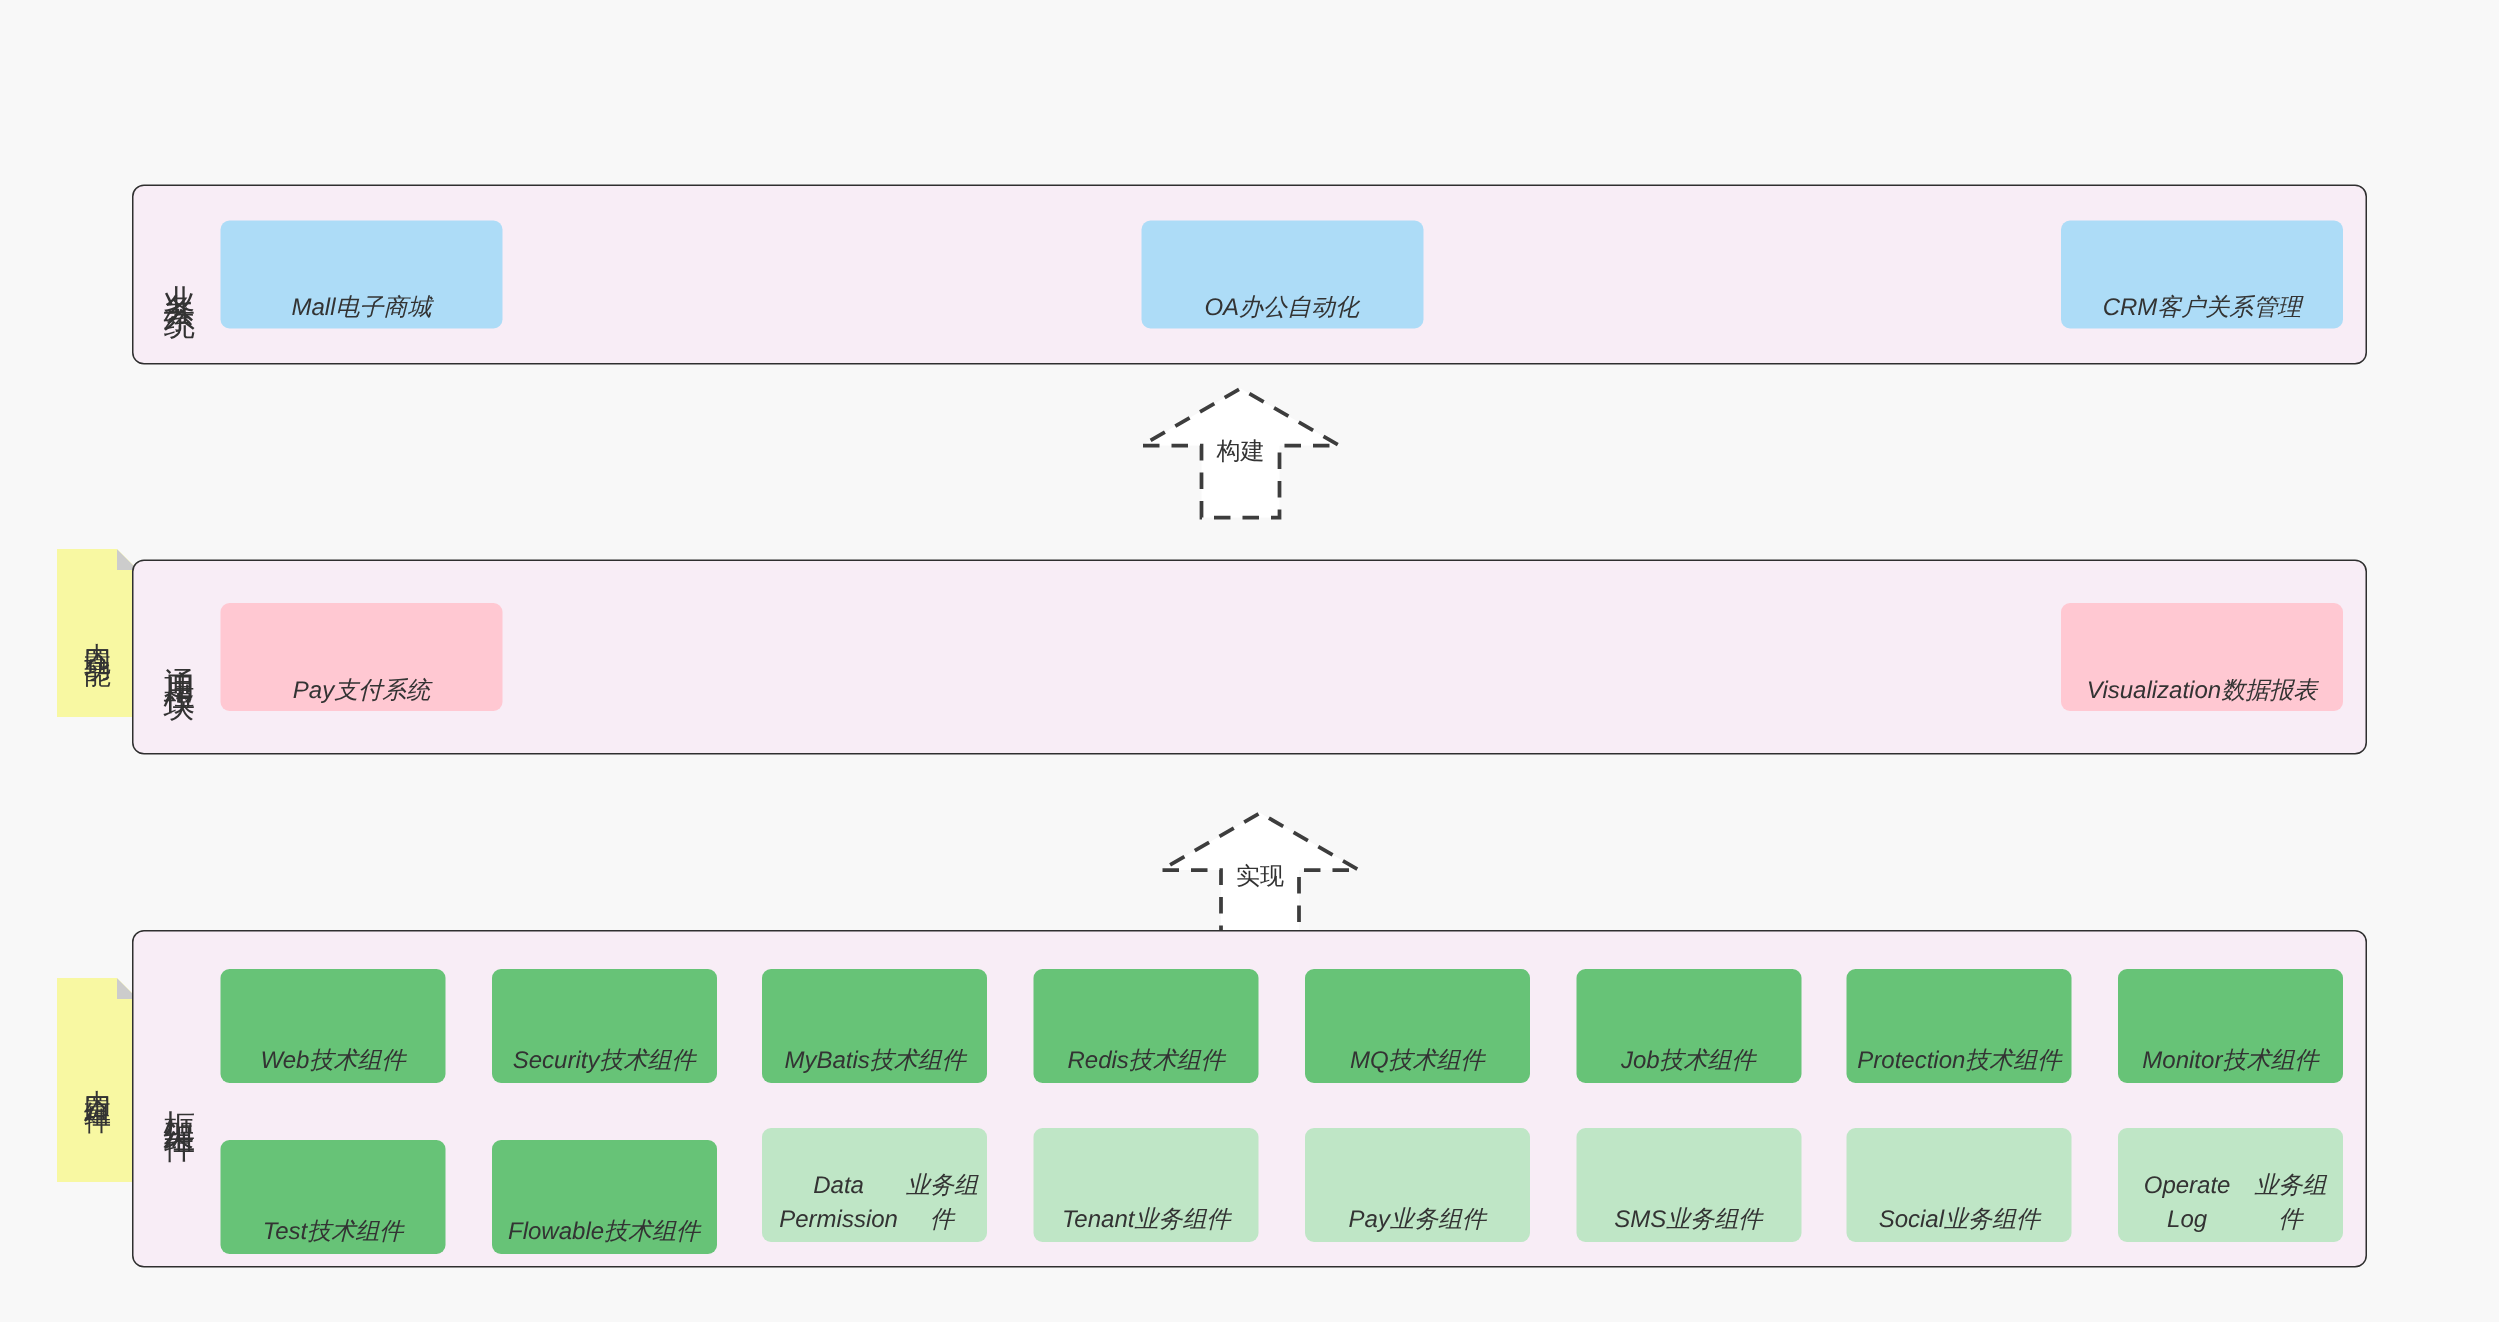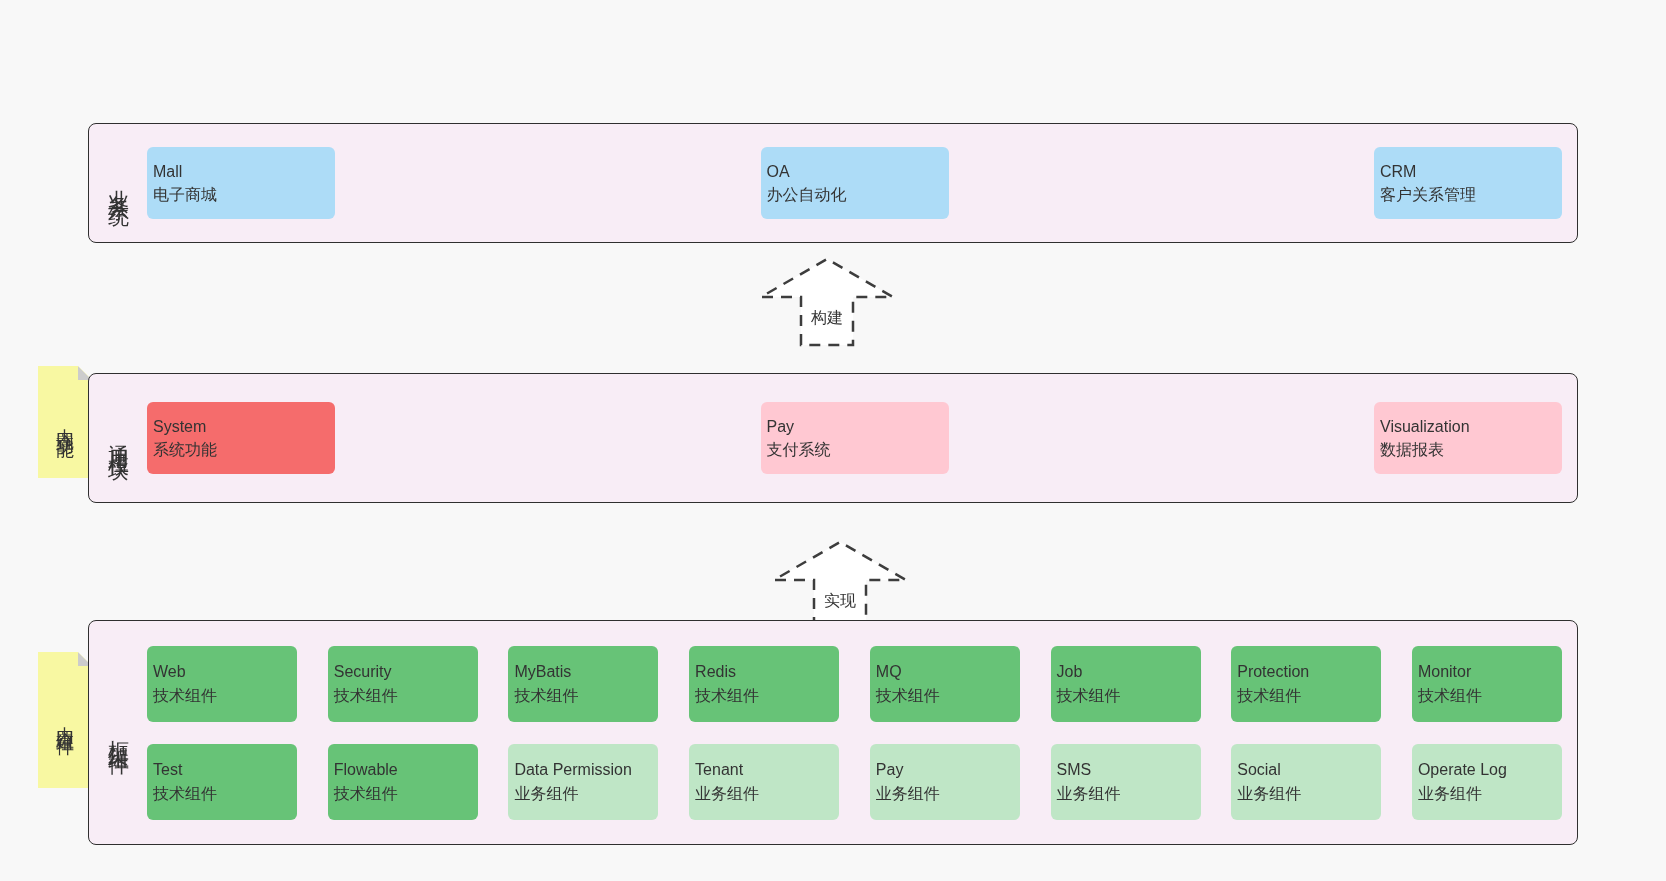--- a/index.html
+++ b/index.html
@@ -22,39 +22,39 @@
   #layer-components{top:620px;height:225px;}
   .layer-label{
     writing-mode:vertical-lr;text-orientation:upright;
     font-size:21px;letter-spacing:5px;line-height:1;
     color:#333;flex:0 0 auto;margin-right:14px;width:28px;
     display:flex;align-items:center;justify-content:center;
   }
   .boxes{flex:1;display:flex;justify-content:space-between;align-items:center;}
   .rows{flex:1;display:flex;flex-direction:column;gap:22px;justify-content:center;}
   .box{
-    border-radius:6px;display:flex;flex-direction:column;
-    align-items:flex-start;justify-content:center;
+    border-radius:6px;display:flex;flex-direction:row;
+    align-items:flex-end;justify-content:center;
     text-align:center;line-height:1.45;font-size:16px;
-    padding:2px 6px;box-sizing:border-box;
+    padding:2px 6px;box-sizing:border-box;font-style:italic;
   }
   .boxes-6 .box{width:188px;height:72px;}
   .boxes-8 .box{width:150px;height:76px;}
   .box.blue{background:var(--c-blue,#addcf7);}
   .box.red{background:var(--c-red,#f56c6c);}
   .box.pink{background:var(--c-pink,#ffc8d2);}
-  .box.green{background:var(--c-green,#67c377);}
+  .box.green{background:var(--c-green,#67c377);margin-top:16px;}
   .box.lightgreen{background:var(--c-lightgreen,#bfe6c6);}
   .arrow{position:absolute;width:140px;height:92px;z-index:1;}
   #arrow-build{left:757px;top:255px;}
   #arrow-implement{left:770px;top:538px;}
   .arrow svg{display:block;width:100%;height:100%;}
   .arrow .arrow-label{
     position:absolute;left:50%;top:36px;transform:translateX(-50%);
-    background:#fff;padding:0 3px;font-size:16px;color:#333;white-space:nowrap;margin-top:17px;
+    background:#fff;padding:0 3px;font-size:16px;color:#333;white-space:nowrap;
   }
   .sticky{
     position:absolute;width:54px;background:var(--c-sticky,#f8f8a2);
     z-index:1;display:flex;align-items:center;justify-content:center;
     clip-path:polygon(0 0,calc(100% - 14px) 0,100% 14px,100% 100%,0 100%);
   }
   #sticky-builtin-features{left:38px;top:366px;height:112px;}
   #sticky-builtin-components{left:38px;top:652px;height:136px;}
   .sticky .fold{
     position:absolute;top:0;right:0;width:14px;height:14px;
@@ -95,24 +95,20 @@
 </div>
 
 <div class="sticky" id="sticky-builtin-features">
   <div class="fold"></div>
   <div class="sticky-label">内置功能</div>
 </div>
 
 <section class="layer" id="layer-modules">
   <div class="layer-label">通用模块</div>
   <div class="boxes boxes-6" id="boxes-modules">
-      <div class="box red">
-        <div>System</div>
-        <div>系统功能</div>
-      </div>
       <div class="box pink">
         <div>Pay</div>
         <div>支付系统</div>
       </div>
       <div class="box pink">
         <div>Visualization</div>
         <div>数据报表</div>
       </div>
     </div>
 </section>

